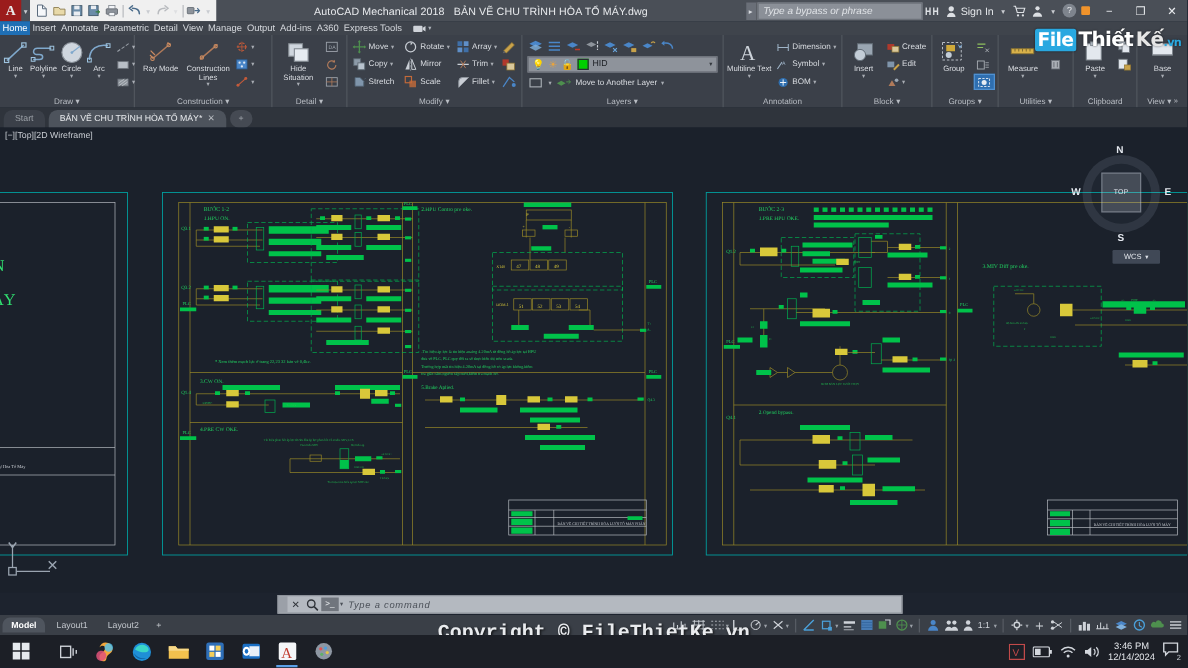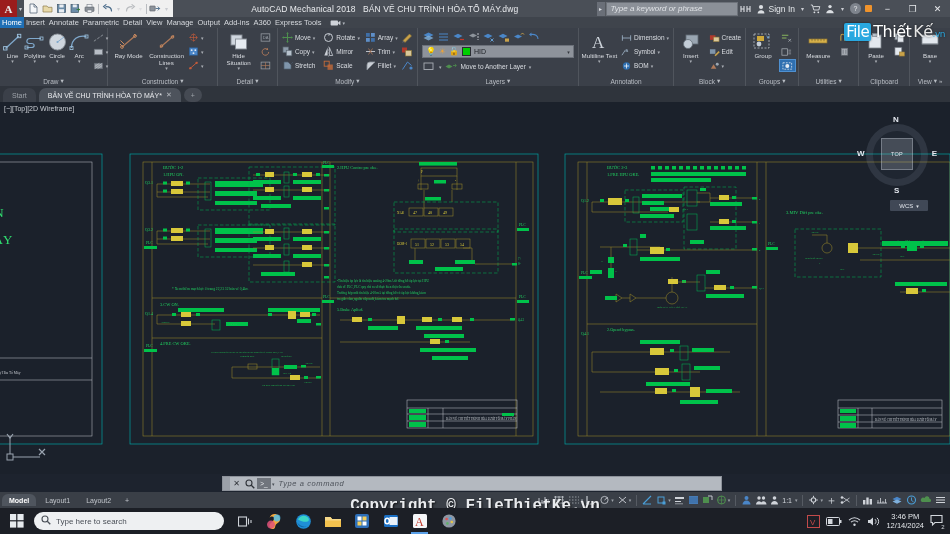--- a/index.html
+++ b/index.html
@@ -215,21 +215,21 @@
   .notif { position:relative; font-size:11px; color:#d3d7dd; }
   .notif .cnt {
     position:absolute; right:-3px; bottom:-2px; background:#1c1f26; color:#d3d7dd;
     font-size:6px; border-radius:50%; width:8px; height:8px; display:flex;
     align-items:center; justify-content:center;
   }
 
   
   .wm-logo {
     position:absolute; top:22px; right:5px; display:flex; align-items:baseline;
-    font-family:"DejaVu Sans", sans-serif; font-weight:normal; letter-spacing:-0.5px;
+    font-family:"DejaVu Sans", sans-serif; font-weight:bold; letter-spacing:-0.5px;
     filter: drop-shadow(0 0 1px rgba(0,0,0,.5));
     justify-content: space-between;
   }
   .wm-file {
     background:#29a8e0; color:#fff; font-size:15px; padding:0 2px; border-radius:2px;
   }
   .wm-thiet { color:#fff; font-size:16px; margin-left:2px; }
   .wm-ke { color:#e5e5e5; font-size:16px; margin-left:2px; }
   .wm-vn { color:#29a8e0; font-size:9px; }
   .wm-copy {
@@ -306,21 +306,21 @@
       </div>
       <div class="qat-dd">▾</div>
     </div>
 
     <div class="title-text">
       <span>AutoCAD Mechanical 2018</span>&nbsp;&nbsp;&nbsp;<span>BẢN VẼ CHU TRÌNH HÒA TỔ MÁY.dwg</span>
     </div>
 
     <div class="search-wrap">
       <div class="search-caret">▸</div>
-      <div class="search-box">Type a keyword or phrase</div>
+      <div class="search-box">Type a bypass or phrase</div>
     </div>
     <div class="tb-right">
       <div class="tb-ic">
         <svg width="13" height="10" viewBox="0 0 13 10">
             <path d="M1 8V2M4 8V2M1 5h3M7 8V2M10 8V2M7 5h3" stroke="#dcdfe3" stroke-width="1.1" fill="none"></path>
           </svg>
       </div>
       <div class="tb-ic">
         <svg width="8" height="10" viewBox="0 0 8 10">
             <circle cx="4" cy="3" r="2.1" fill="#dcdfe3"></circle>
@@ -1694,29 +1694,20 @@
 
   <div class="taskbar">
     <div class="winbtn">
       <svg width="14" height="14" viewBox="0 0 14 14">
           <rect x="0" y="0" width="6.2" height="6.2" fill="#e6eaee"></rect>
           <rect x="7.4" y="0" width="6.2" height="6.2" fill="#e6eaee"></rect>
           <rect x="0" y="7.4" width="6.2" height="6.2" fill="#e6eaee"></rect>
           <rect x="7.4" y="7.4" width="6.2" height="6.2" fill="#e6eaee"></rect>
         </svg>
     </div>
-    <div class="tb-search">
-      <span>
-        <svg width="10" height="10" viewBox="0 0 10 10">
-            <circle cx="4" cy="4" r="3" fill="none" stroke="#4b5058" stroke-width="1.1"></circle>
-            <path d="M6.3 6.3L9.3 9.3" stroke="#4b5058" stroke-width="1.3"></path>
-          </svg>
-      </span>
-      <span>Type here to search</span>
-    </div>
     <div class="tb-apps">
       <div class="tapp">
         <svg width="15" height="13" viewBox="0 0 15 13">
             <rect x="0.5" y="2" width="8" height="9" fill="none" stroke="#cfd3d9" stroke-width="1.1"></rect>
             <path d="M10.5 3.5v6M13 5v3" stroke="#cfd3d9" stroke-width="1.1"></path>
           </svg>
       </div>
       <div class="tapp">
         <svg width="17" height="17" viewBox="0 0 17 17">
             <path d="M8.5 1c3 0 5.5 2.2 5.5 5.4 0 1.6-.8 2.6-2.3 3.6-1.5 1-2.3 2-2.6 3.9-.2 1.4-1.2 2.1-2.4 2.1-1.8 0-3.2-1.4-3.2-3.3 0-1.5.7-2.4 2-3.3C7 8.3 7.6 7.5 8 6c.4-1.6-.6-2.4-1.9-2.4-1 0-2 .5-2.6 1.3C4.3 2.6 6.2 1 8.5 1z" fill="#f2a73b"></path>

